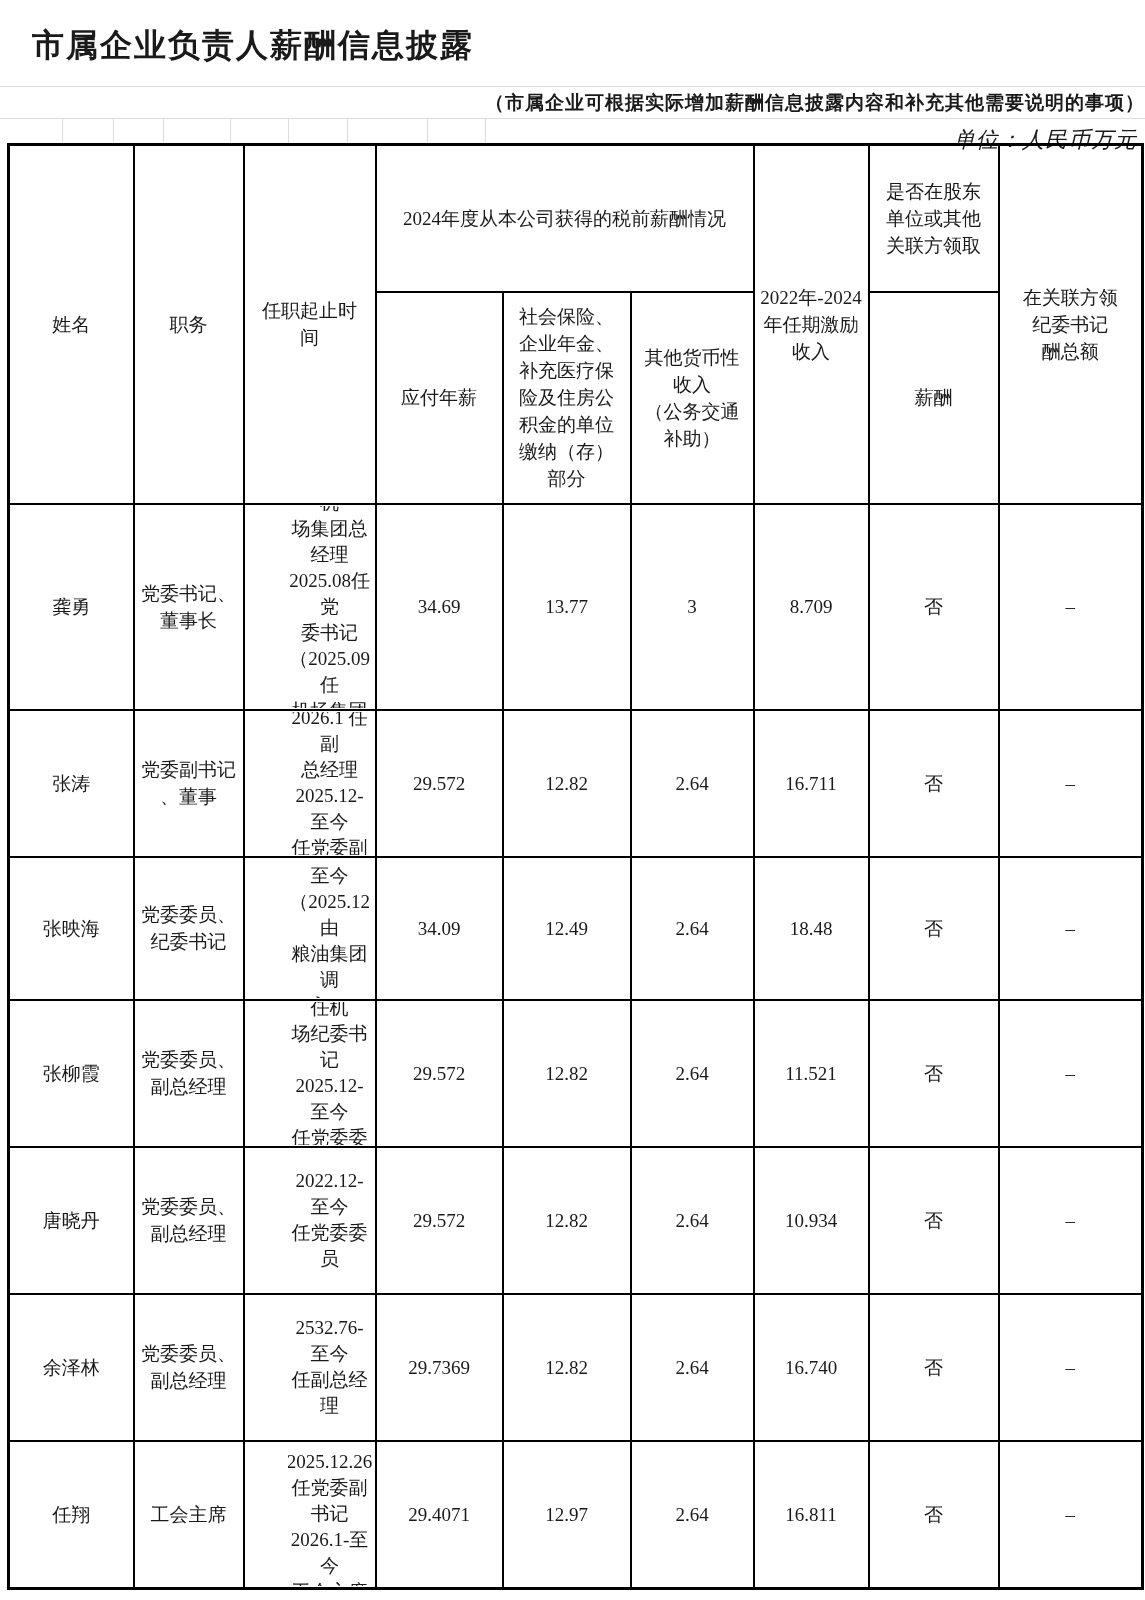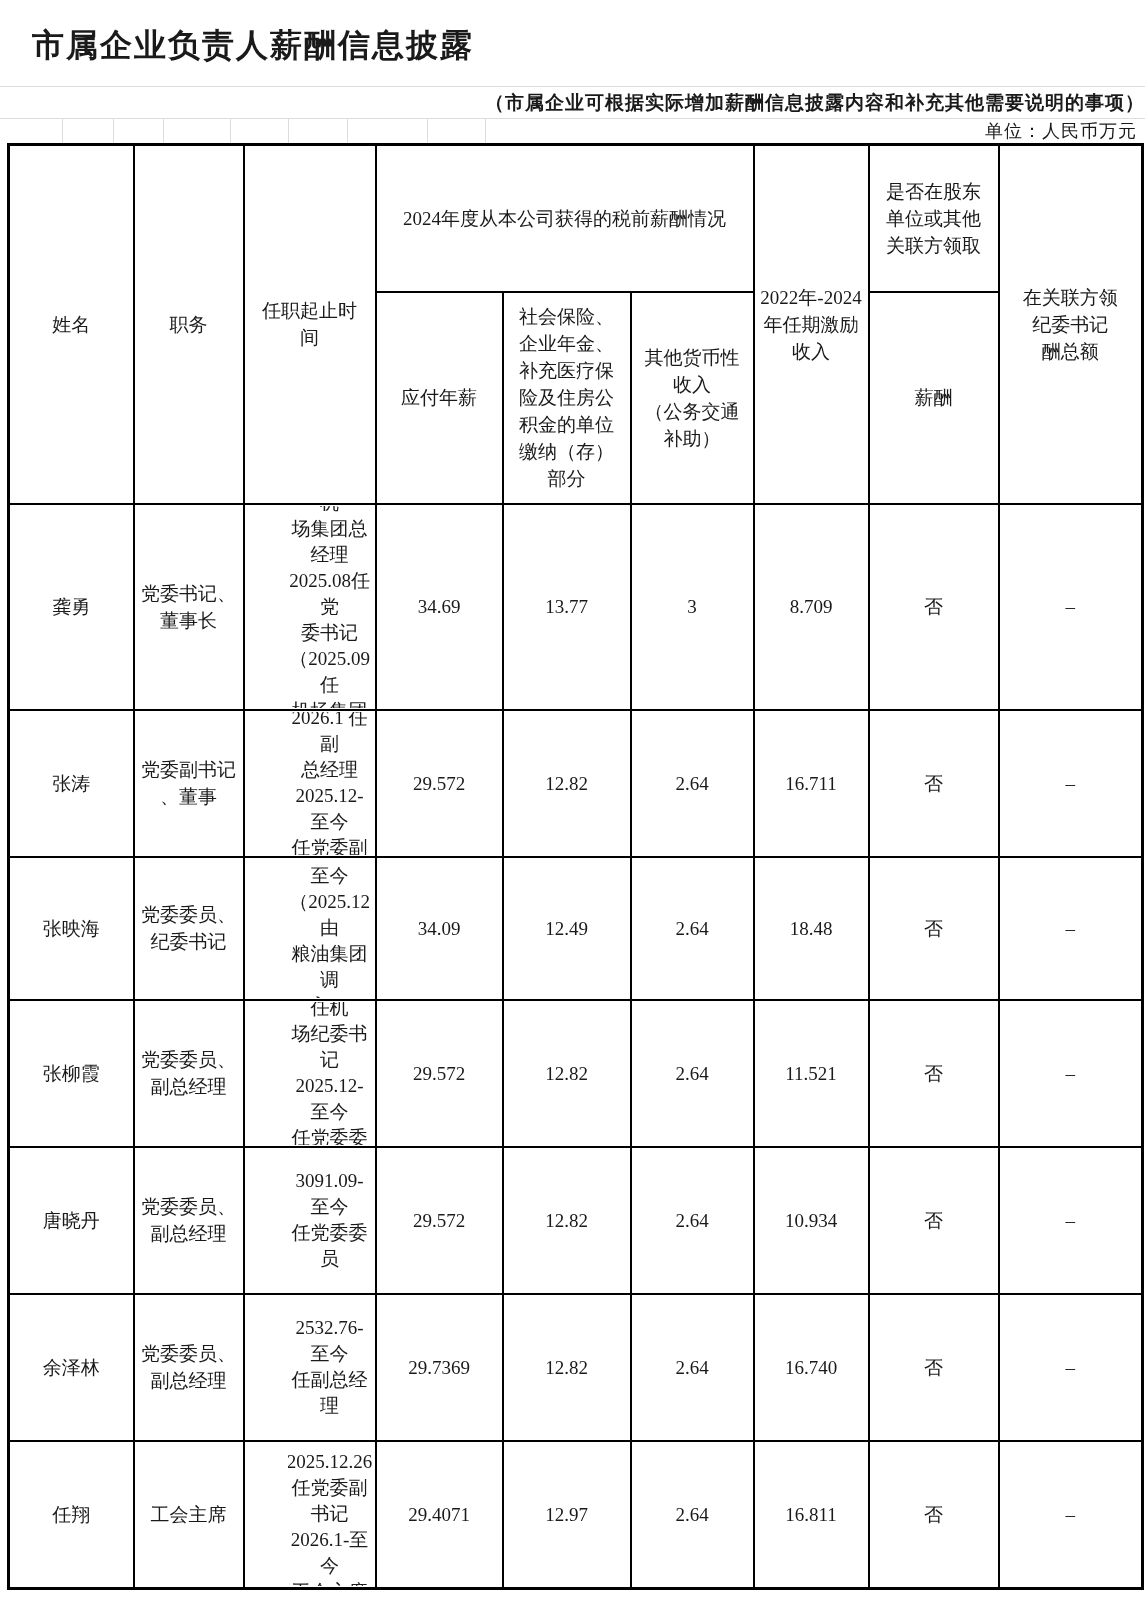--- a/index.html
+++ b/index.html
@@ -16,22 +16,22 @@
     font-size:32px;font-weight:bold;
     letter-spacing:2px;
     padding-left:32px;
   }
   .subtitle{
     position:absolute;top:90px;left:0;width:100%;
     text-align:right;font-size:19px;font-weight:bold;
     letter-spacing:1px;
   }
   .unit{
-    position:absolute;top:119px;right:8px;
-    font-size:18px;letter-spacing:1px;
+    position:absolute;top:125px;right:8px;
+    font-size:22px;letter-spacing:1px;font-style:italic;
   }
   .gl-h{position:absolute;left:0;width:1145px;height:1px;background:#dcdcdc;}
   .gl-v{position:absolute;top:119px;height:24px;width:1px;background:#dcdcdc;}
   table.main{
     position:absolute;left:7px;top:143px;
     border-collapse:collapse;table-layout:fixed;
     width:1134px;
     border:3px solid #000;
     font-size:19px;
   }
@@ -188,21 +188,21 @@
       <td class="num">2.64</td>
       <td class="num">11.521</td>
       <td>否</td>
       <td>–</td>
     </tr>
 
     <tr style="height:147px">
       <td>唐晓丹</td>
       <td>党委委员、
 副总经理</td>
-      <td><div class="clip h143">3091.09-至今
+      <td><div class="clip h143">2022.12-至今
 任党委委员</div></td>
       <td class="num">29.572</td>
       <td class="num">12.82</td>
       <td class="num">2.64</td>
       <td class="num">10.934</td>
       <td>否</td>
       <td>–</td>
     </tr>
 
     <tr style="height:147px">

